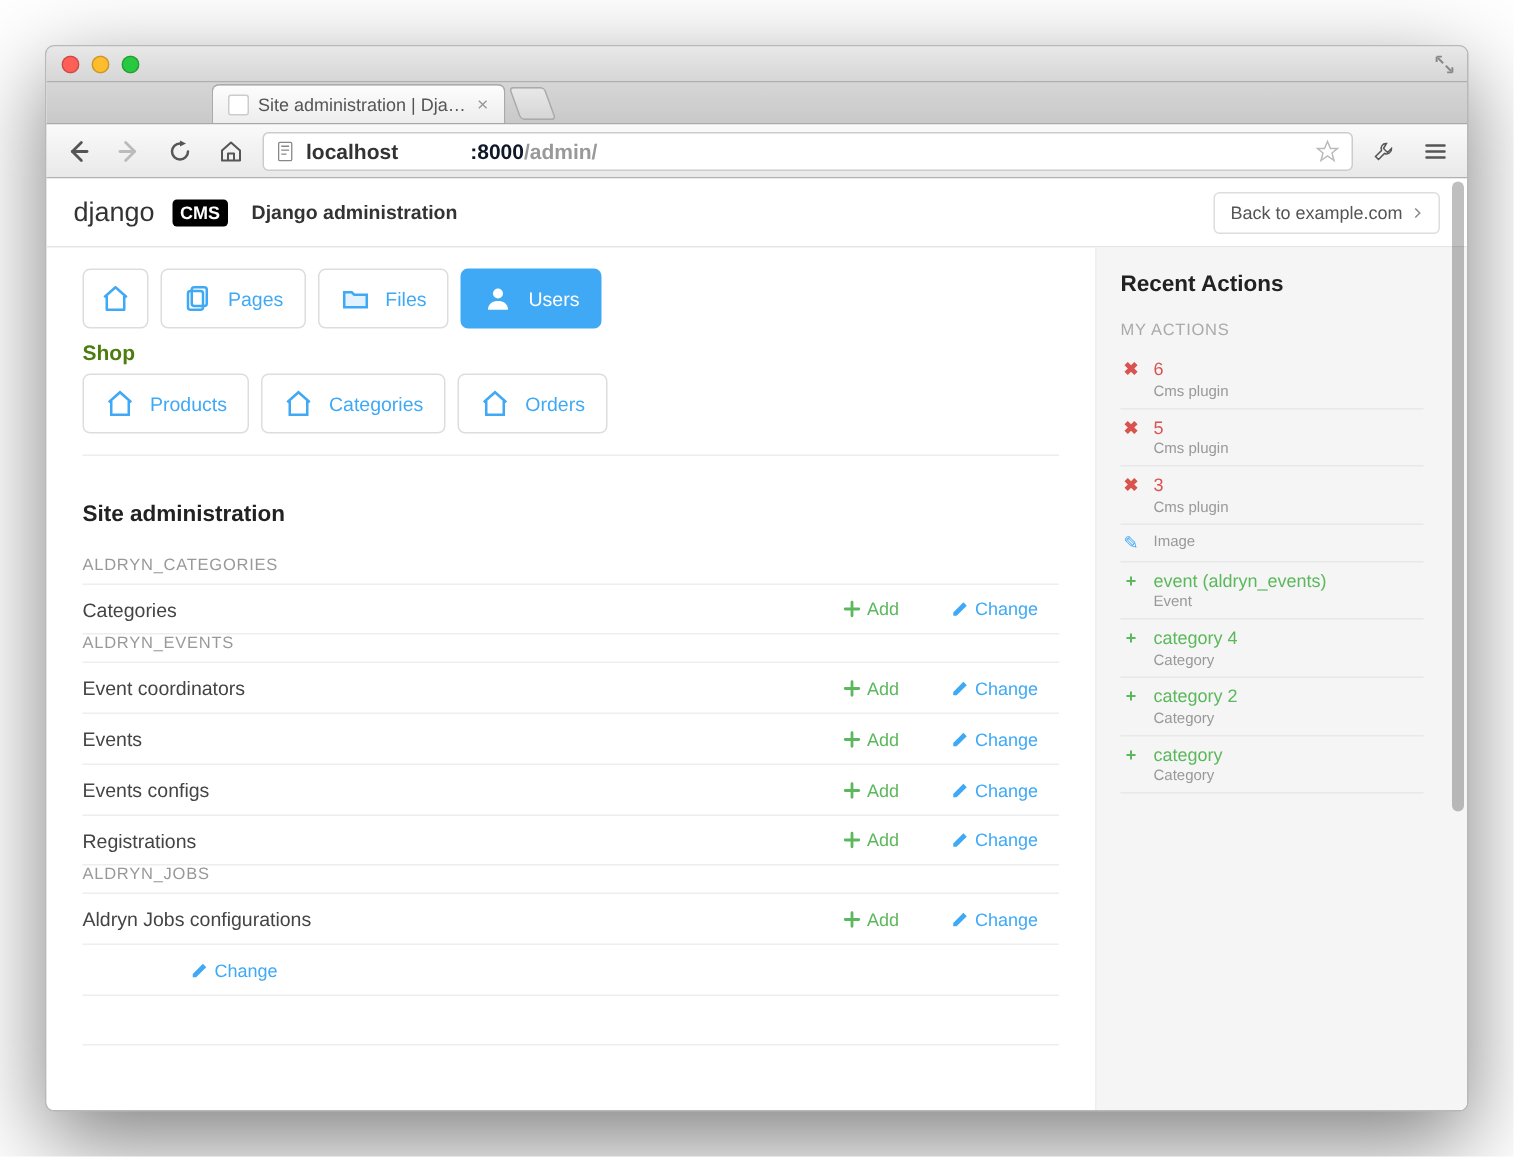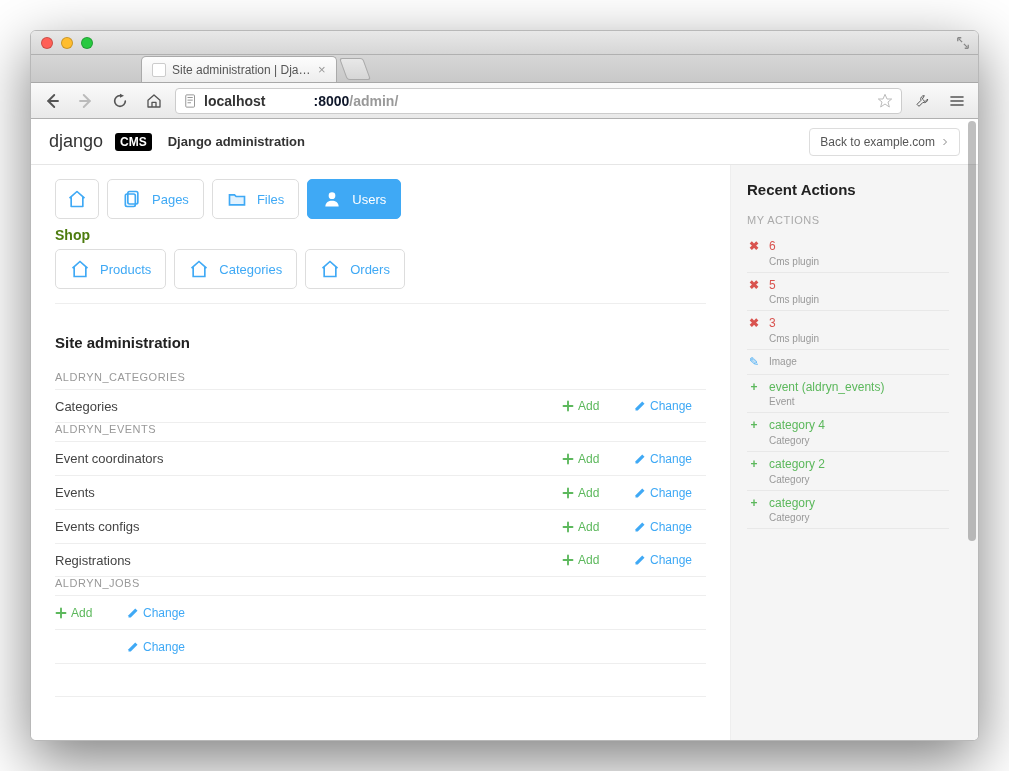--- a/index.html
+++ b/index.html
@@ -506,20 +506,21 @@
                       <svg viewBox="0 0 16 16">
                         <path d="M2 14 L2 11 L11 2 L14 5 L5 14 Z" fill="currentColor"></path>
                       </svg>
                       <span>Change</span>
                     </div>
                   </div>
                 </div>
                 <div class="app-group">
                   <div class="app-name">ALDRYN_JOBS</div>
                   <div class="model-row">
+                    <div class="model-name">Aldryn Jobs configurations</div>
                     <div class="action-link add">
                       <svg viewBox="0 0 16 16">
                         <path d="M8 2 V14 M2 8 H14" stroke="currentColor" stroke-width="2.5" stroke-linecap="round"></path>
                       </svg>
                       <span>Add</span>
                     </div>
                     <div class="action-link change">
                       <svg viewBox="0 0 16 16">
                         <path d="M2 14 L2 11 L11 2 L14 5 L5 14 Z" fill="currentColor"></path>
                       </svg>

